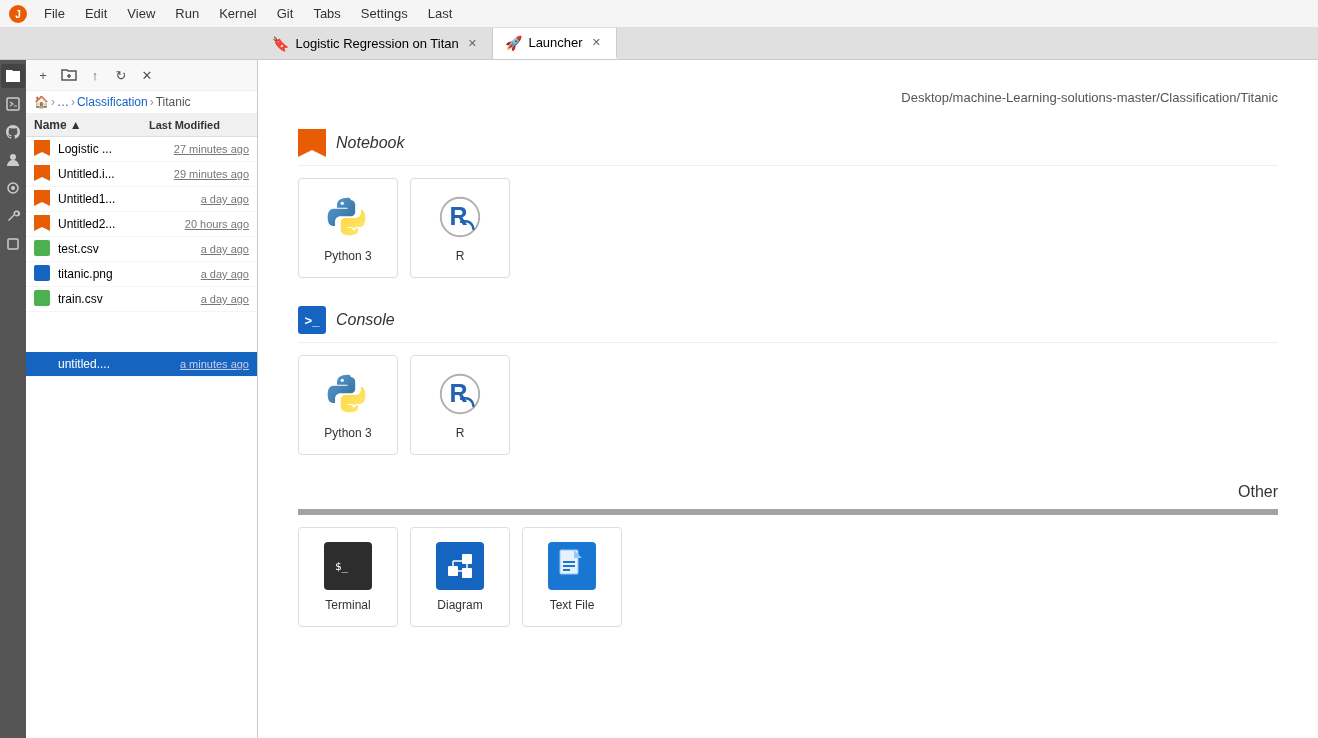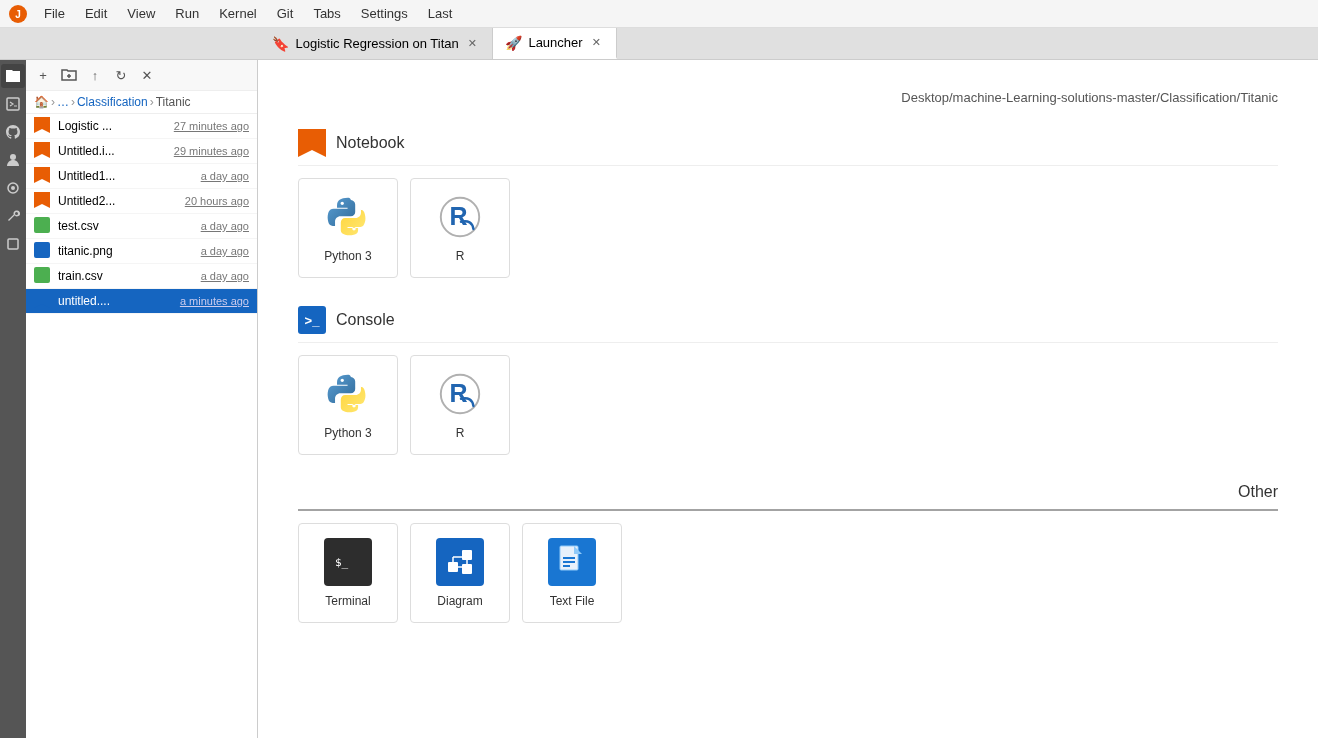--- a/index.html
+++ b/index.html
@@ -68,21 +68,21 @@
     }
     .file-col-name { flex: 1; display: flex; align-items: center; gap: 3px; cursor: pointer; }
     .file-col-modified { width: 100px; font-size: 11px; }
 
     
     .file-list { flex: 1; overflow-y: auto; }
     .file-item {
       display: flex; align-items: center; padding: 3px 8px; cursor: pointer; font-size: 12px;
       border-bottom: 1px solid #f5f5f5;
     }
-    .file-item.selected { background: #1565c0; color: #fff; }
+    .file-item.selected { background: #1565c0; color: #fff; margin-top: 40px; }
     .file-item-icon { width: 18px; height: 18px; margin-right: 6px; flex-shrink: 0; }
     .file-item-name { flex: 1; white-space: nowrap; overflow: hidden; text-overflow: ellipsis; }
     .file-item-modified { width: 100px; font-size: 11px; color: #777; text-align: right; text-decoration: underline; }
     .file-item.selected .file-item-modified { color: #cce; }
 
     
     .icon-notebook { display: inline-block; width: 16px; height: 16px; background: #e85d04; clip-path: polygon(0 0, 100% 0, 100% 100%, 50% 75%, 0 100%); }
     
     .icon-csv { display: inline-block; width: 16px; height: 16px; background: #4caf50; border-radius: 2px; }
     
@@ -94,40 +94,40 @@
     .content-area { flex: 1; background: #fff; overflow-y: auto; }
 
     
     .launcher-content { padding: 30px 40px; text-align: right; }
     .launcher-path { font-size: 13px; color: #555; margin-bottom: 24px; }
     .launcher-section { margin-bottom: 28px; }
     .launcher-section-header {
       display: flex; align-items: center; gap: 10px; margin-bottom: 12px;
       padding-bottom: 8px; border-bottom: 1px solid #eee;
     }
-    .launcher-section-title { font-size: 16px; font-weight: 500; color: #333; }
+    .launcher-section-title { font-size: 16px; font-weight: 500; color: #333; font-style: italic; }
     .launcher-cards { display: flex; gap: 12px; flex-wrap: wrap; }
     .launcher-card {
       width: 100px; height: 100px; border: 1px solid #ddd; border-radius: 4px;
       display: flex; flex-direction: column; align-items: center; justify-content: center;
       cursor: pointer; background: #fff; gap: 8px; transition: background 0.1s;
     }
     .launcher-card-label { font-size: 12px; color: #333; }
 
     
     .python-logo { width: 48px; height: 48px; }
     
     .r-logo { width: 48px; height: 48px; }
 
     
     .terminal-icon-wrap { width: 48px; height: 48px; background: #2d2d2d; border-radius: 4px; display: flex; align-items: center; justify-content: center; }
     .diagram-icon-wrap { width: 48px; height: 48px; background: #1565c0; border-radius: 4px; display: flex; align-items: center; justify-content: center; }
     .textfile-icon-wrap { width: 48px; height: 48px; background: #1976d2; border-radius: 4px; display: flex; align-items: center; justify-content: center; }
 
-    .other-section-title { font-size: 16px; font-weight: 500; color: #333; margin-bottom: 12px; padding-bottom: 8px; border-bottom: 2px solid #a3a3a3; }
+    .other-section-title { font-size: 16px; font-weight: 500; color: #333; margin-bottom: 12px; padding-bottom: 8px; border-bottom: 6px solid #a3a3a3; }
   </style>
 </head>
 <body>
 
 <div class="menu-bar">
   <svg class="menu-bar-logo" viewBox="0 0 20 20">
     <circle cx="10" cy="10" r="9" fill="#e85d04"></circle>
     <text x="10" y="14" text-anchor="middle" fill="white" font-size="10" font-weight="bold">J</text>
   </svg>
   <span class="menu-item">File</span>
@@ -211,20 +211,27 @@
     </div>
     <div class="breadcrumb">
       <span class="breadcrumb-item">🏠</span>
       <span class="breadcrumb-sep">›</span>
       <span class="breadcrumb-item">…</span>
       <span class="breadcrumb-sep">›</span>
       <span class="breadcrumb-item">Classification</span>
       <span class="breadcrumb-sep">›</span>
       <span>Titanic</span>
     </div>
+    <div class="file-list-header">
+      <div class="file-col-name">
+        <span>Name</span>
+        <span>▲</span>
+      </div>
+      <div class="file-col-modified">Last Modified</div>
+    </div>
     <div class="file-list">
 
       <div class="file-item">
         <div class="file-item-icon">
           <div class="icon-notebook"></div>
         </div>
         <span class="file-item-name">Logistic ...</span>
         <span class="file-item-modified">27 minutes ago</span>
       </div>
 

